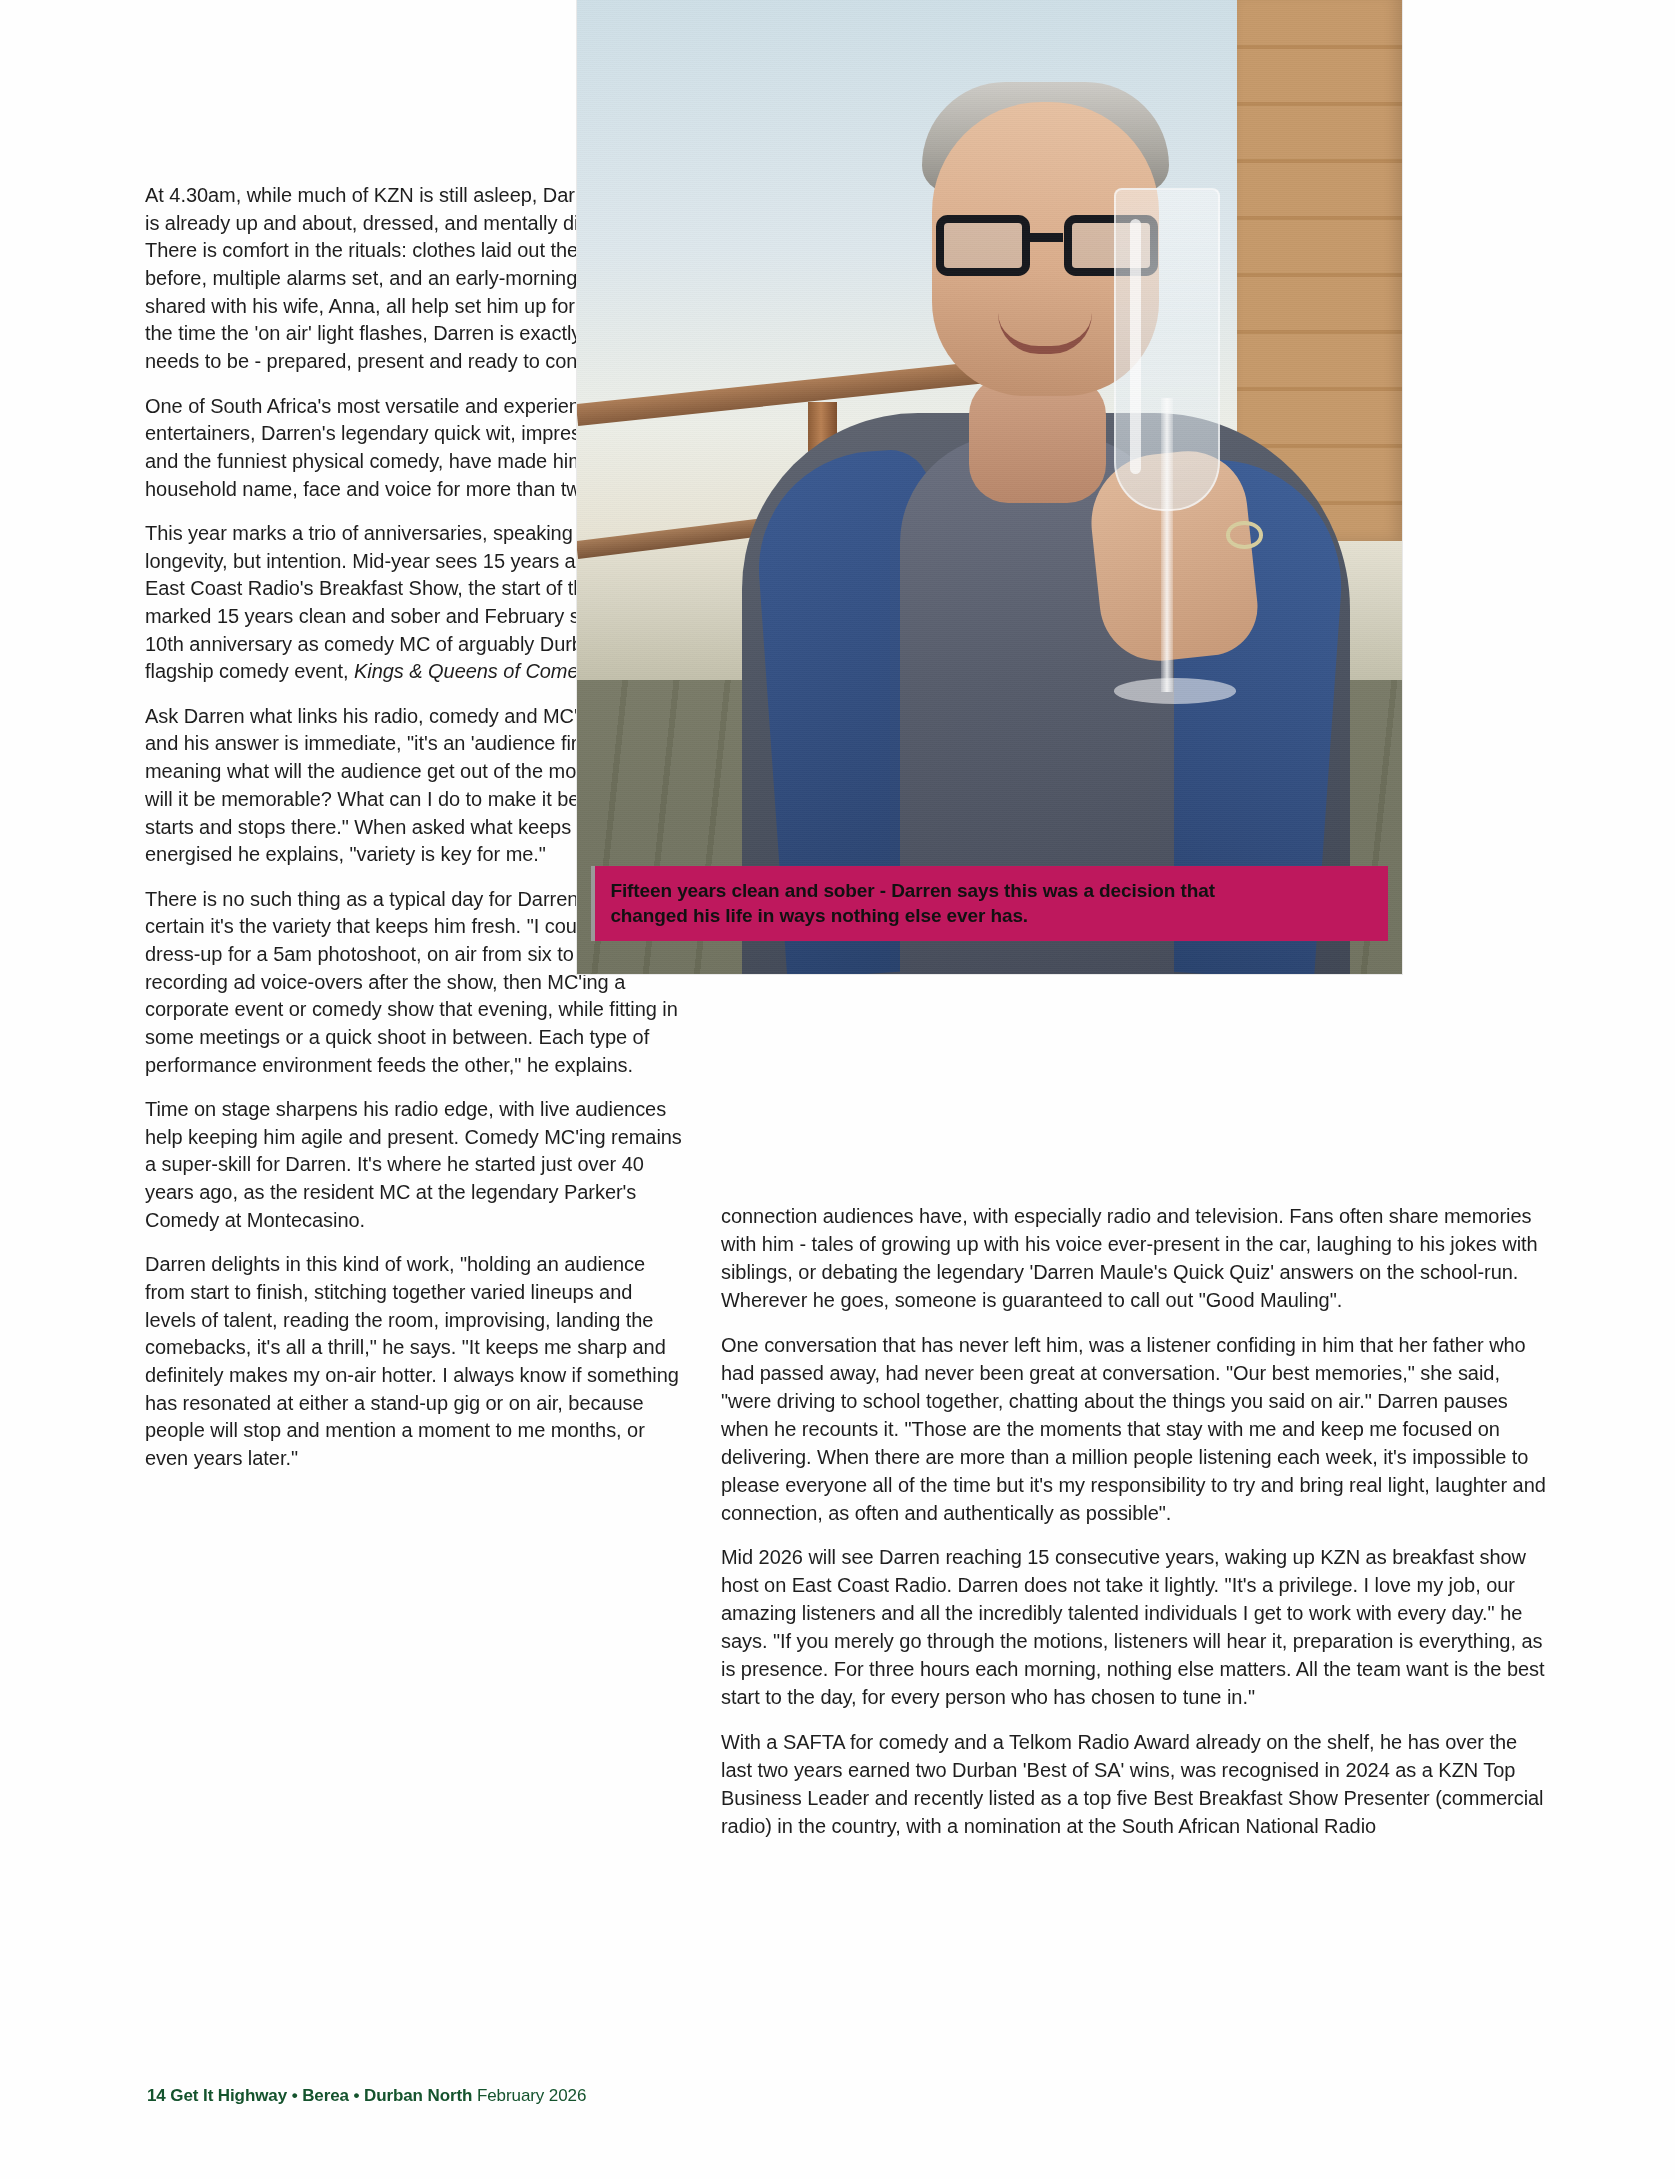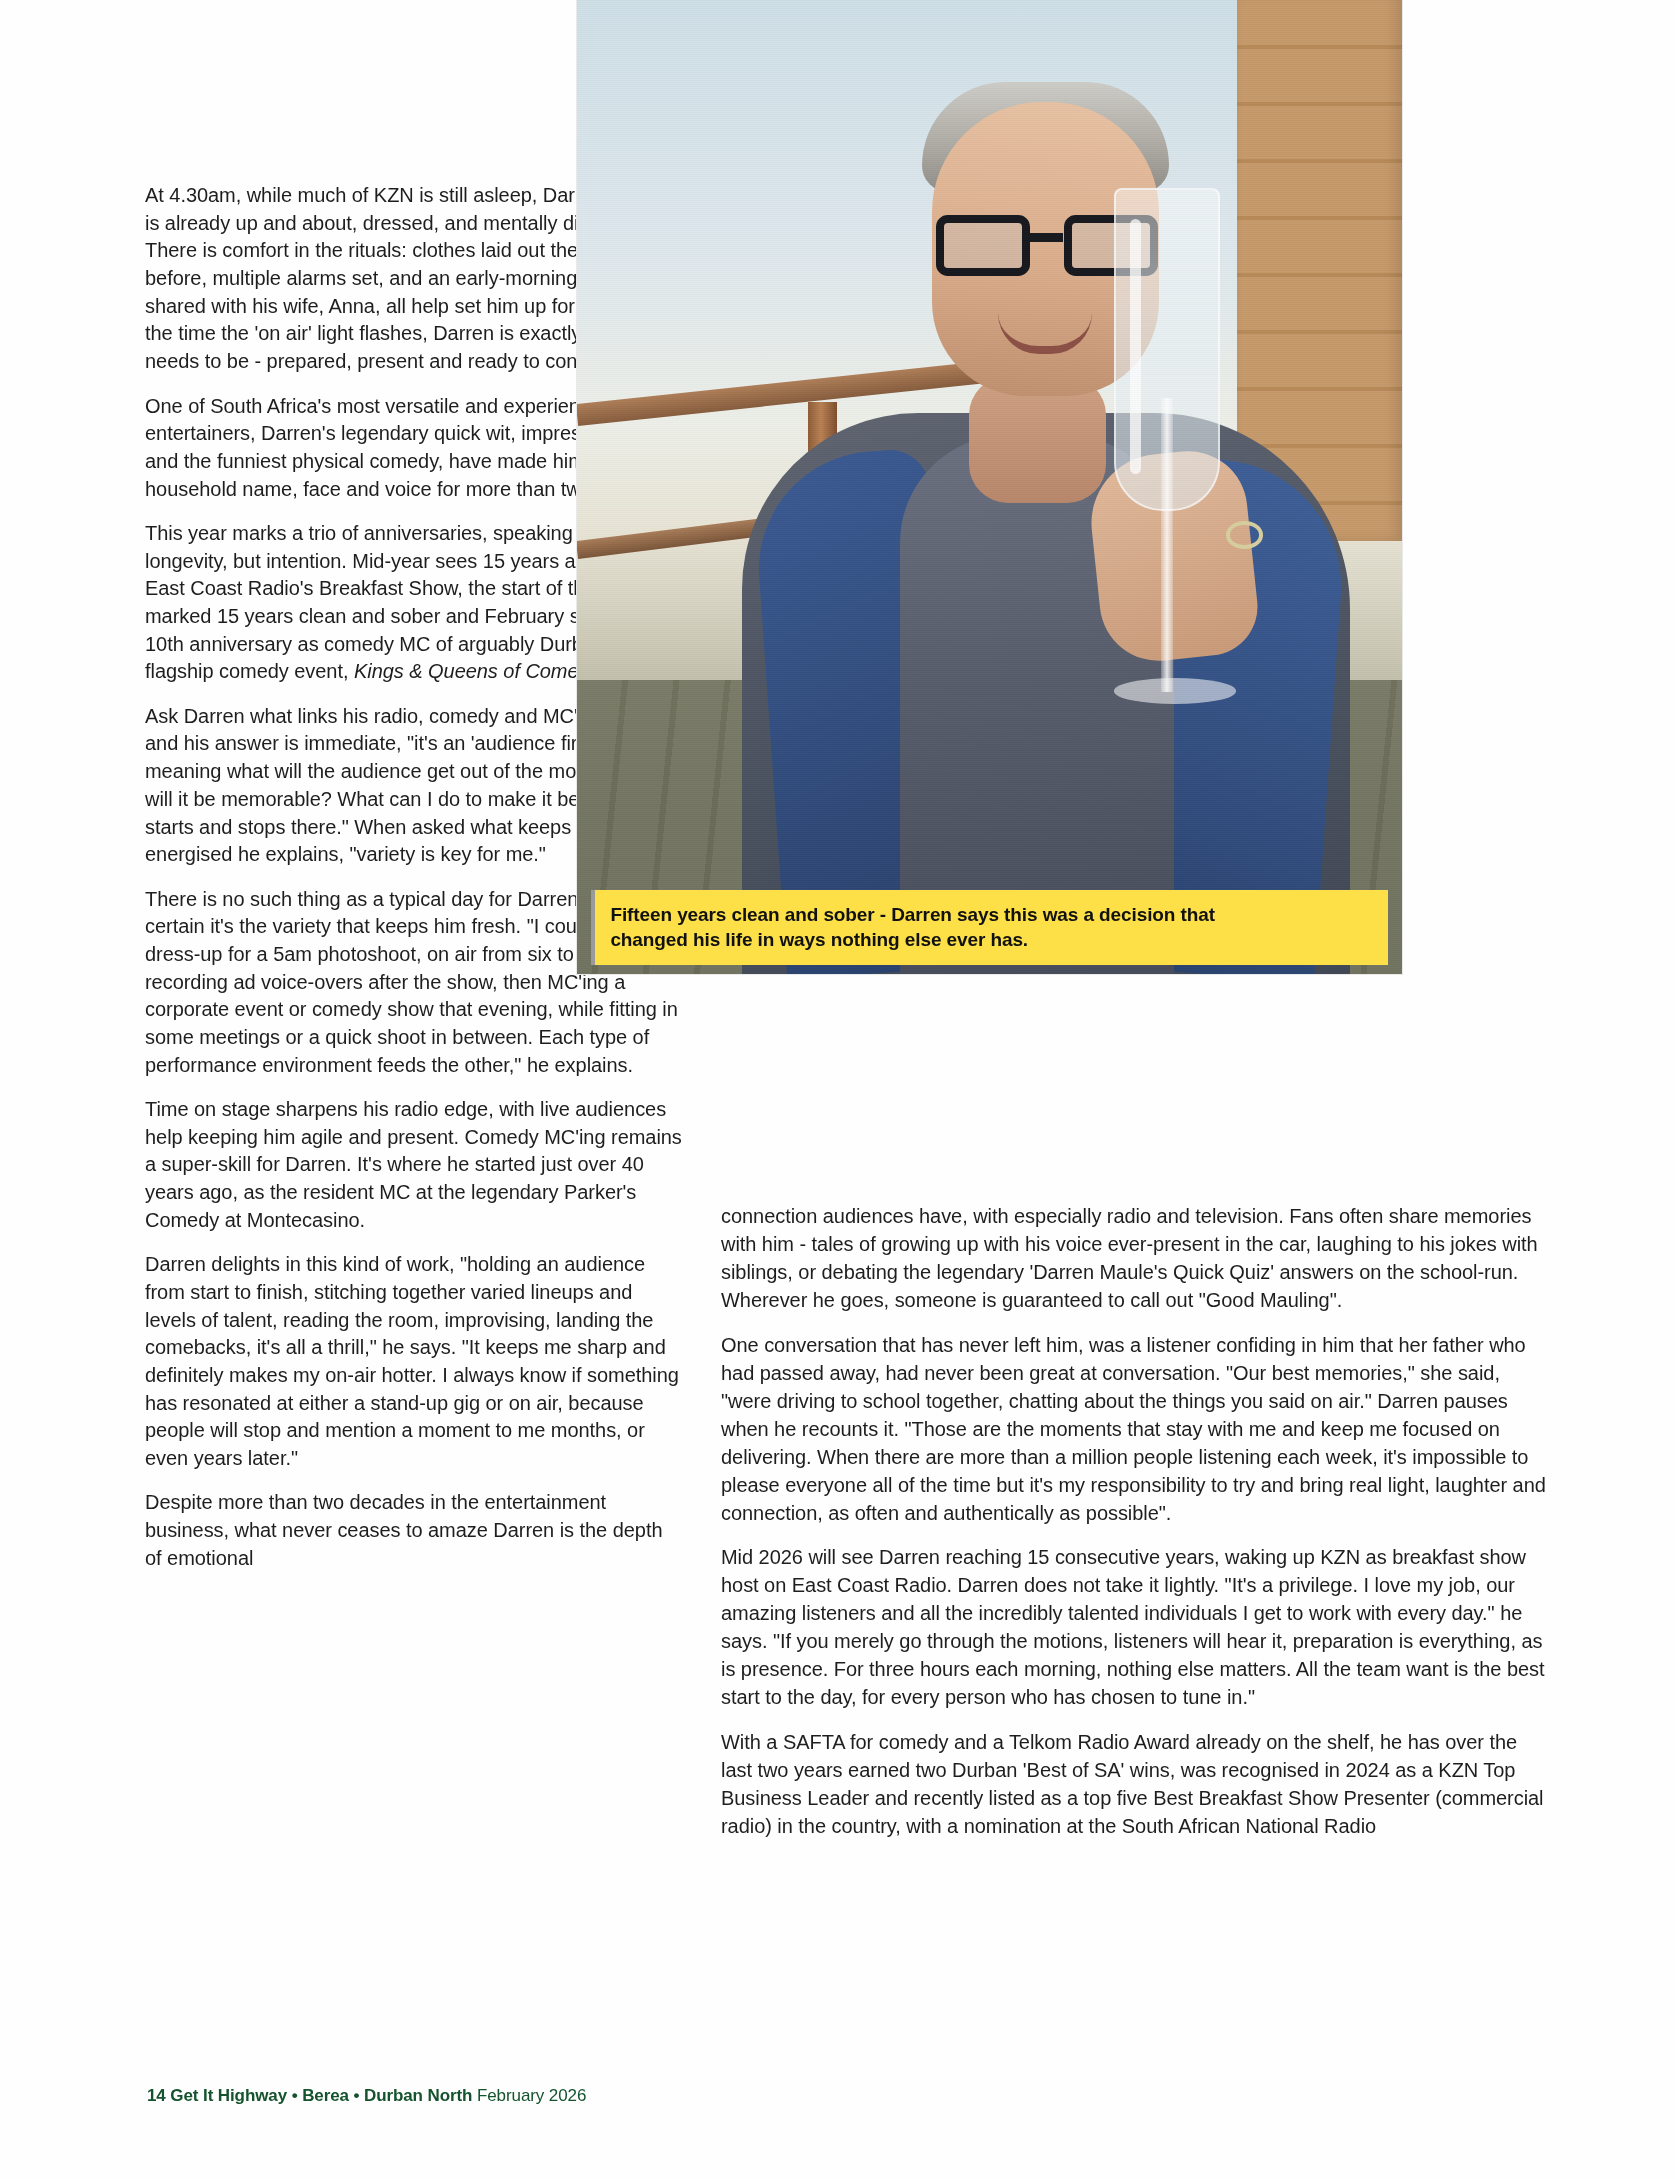--- a/index.html
+++ b/index.html
@@ -260,22 +260,22 @@
     background-image:
       repeating-linear-gradient(0deg, rgba(255,255,255,0.03) 0px, rgba(0,0,0,0.03) 2px);
     pointer-events: none;
   }
 
   
   .caption {
     position: absolute;
     left: 13.7px;
     right: 13.7px;
-    bottom: 9px;
-    background: #fde047;
+    bottom: 33px;
+    background: #be185d;
     padding: 11.8px 13.7px 12.7px 15.7px;
     box-sizing: border-box;
     border-left: 4.9px solid #9a9a9a;
   }
   .caption p {
     margin: 0;
     font-size: 19px;
     line-height: 1.33;
     font-weight: bold;
     color: #111111;
@@ -340,21 +340,20 @@
 <div class="page">
 
   <div class="col-left-full">
     <p class="body">At 4.30am, while much of KZN is still asleep, Darren Maule is already up and about, dressed, and mentally dialled in. There is comfort in the rituals: clothes laid out the night before, multiple alarms set, and an early-morning coffee shared with his wife, Anna, all help set him up for the day. By the time the 'on air' light flashes, Darren is exactly where he needs to be - prepared, present and ready to connect.</p>
     <p class="body">One of South Africa's most versatile and experienced entertainers, Darren's legendary quick wit, impressive improv and the funniest physical comedy, have made him a household name, face and voice for more than two decades.</p>
     <p class="body"><span>This year marks a trio of anniversaries, speaking not only of longevity, but intention. Mid-year sees 15 years as host of East Coast Radio's Breakfast Show, the start of the year marked 15 years clean and sober and February sees his 10th anniversary as comedy MC of arguably Durban's flagship comedy event, </span><em class="ital">Kings &amp; Queens of Comedy</em><span>.</span></p>
     <p class="body">Ask Darren what links his radio, comedy and MC'ing work, and his answer is immediate, "it's an 'audience first' mindset, meaning what will the audience get out of the moment? How will it be memorable? What can I do to make it better? It starts and stops there." When asked what keeps him so energised he explains, "variety is key for me."</p>
     <p class="body">There is no such thing as a typical day for Darren and he's certain it's the variety that keeps him fresh. "I could be in silly dress-up for a 5am photoshoot, on air from six to nine, recording ad voice-overs after the show, then MC'ing a corporate event or comedy show that evening, while fitting in some meetings or a quick shoot in between. Each type of performance environment feeds the other," he explains.</p>
     <p class="body">Time on stage sharpens his radio edge, with live audiences help keeping him agile and present. Comedy MC'ing remains a super-skill for Darren. It's where he started just over 40 years ago, as the resident MC at the legendary Parker's Comedy at Montecasino.</p>
     <p class="body">Darren delights in this kind of work, "holding an audience from start to finish, stitching together varied lineups and levels of talent, reading the room, improvising, landing the comebacks, it's all a thrill," he says. "It keeps me sharp and definitely makes my on-air hotter. I always know if something has resonated at either a stand-up gig or on air, because people will stop and mention a moment to me months, or even years later."</p>
-    <p class="body">Despite more than two decades in the entertainment business, what never ceases to amaze Darren is the depth of emotional</p>
   </div>
 
   <div class="figure">
     <div class="photo-sky"></div>
     <div class="photo-plank"></div>
     <div class="photo-shrub"></div>
     <div class="photo-rail"></div>
     <div class="photo-rail2"></div>
     <div class="photo-deck"></div>
     <div class="photo-post"></div>

